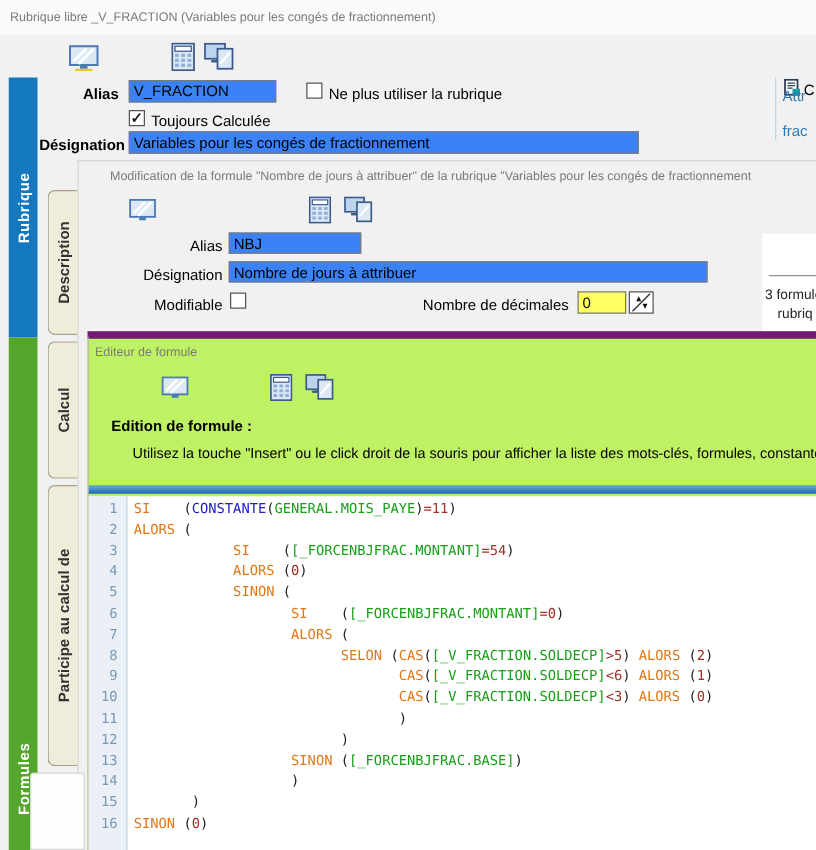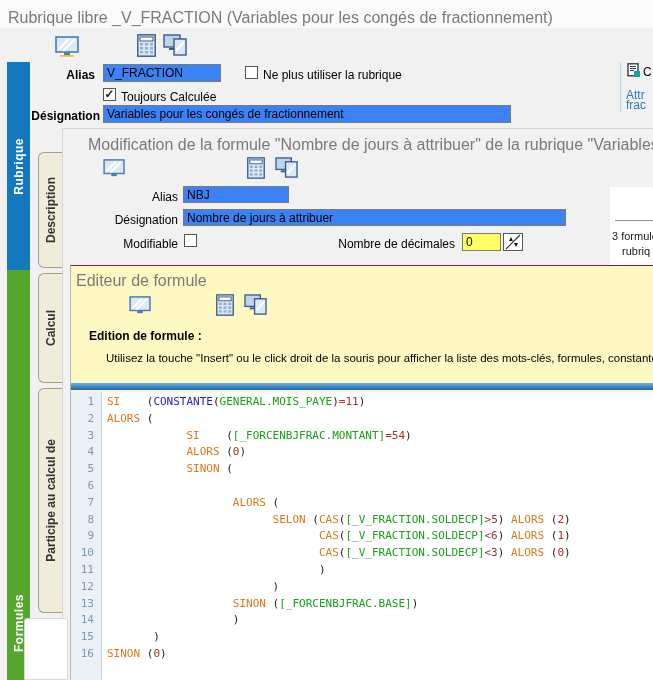--- a/index.html
+++ b/index.html
@@ -4,21 +4,21 @@
 <style>
   * { box-sizing: border-box; margin: 0; padding: 0; }
   html,body { width:653px; height:680px; }
   body {
     position: relative; overflow: hidden;
     background: #f1f1f1;
     font-family: "Liberation Sans", sans-serif;
     font-size: 12px; color: #000;
   }
   .abs { position: absolute; }
-  .win-title { color: #7a7a7a; font-size: 16px; white-space: nowrap; overflow: hidden; }
+  .win-title { color: #7a7a7a; font-size: 10px; white-space: nowrap; overflow: hidden; }
   .titlebar { background: #fafafa; }
   .field {
     position: absolute; background: #3b82f6; border: 1px solid #7a7a7a;
     font-size: 12px; padding: 1px 3px; line-height: 14px; color:#000;
     white-space: nowrap; overflow: hidden;
   }
   .label-r { position: absolute; text-align: right; white-space: nowrap; }
   .bold { font-weight: bold; }
   .chkbox {
     position: absolute; width: 13px; height: 13px; background: #fff;
@@ -44,21 +44,21 @@
   .vtab-text {
     writing-mode: vertical-rl; transform: rotate(180deg);
     color: #333; font-weight: bold; font-size: 12px; white-space: nowrap;
   }
   .toolbar-btn { position: absolute; cursor: pointer; }
   .sep-v { position: absolute; width: 1px; background: #bcd6ea; }
   .hline { position: absolute; height: 1px; background: #909090; }
   .link-blue { color: #2e78b8; font-size: 12px; white-space: nowrap; }
   
   .win3 { position:absolute; left:70px; top:265px; width:583px; height:415px;
-          background:#fef9c3; border-left:1px solid #b5b5b5; border-top:1px solid #701a75; }
+          background:#bef264; border-left:1px solid #b5b5b5; border-top:6px solid #701a75; }
   .bluebar { position:absolute; left:0; top:117px; width:583px; height:7px;
              background: linear-gradient(#6db1e2, #1f66b0); }
   .code-wrap { position:absolute; left:0; top:126px; width:583px; height:289px; background:#fff; }
   .gutter-bg { position:absolute; left:0; top:0; width:31px; height:289px;
                background:#eaf0f6; border-right:1px solid #c5d3df; }
   .code-line { display:flex; height:16.8px; line-height:16.8px;
                font-family:"DejaVu Sans Mono", monospace; font-size:11px; }
   .ln { width:27px; text-align:right; padding-right:4px; color:#7b98b4; flex:none; }
   .segs { white-space: pre; padding-left:9px; }
   .tk-kw { color:#e07818; } .tk-fn { color:#2020c8; } .tk-var { color:#18a018;margin-top:18px; }
@@ -121,21 +121,21 @@
 
 <div class="sep-v" style="left:620px;top:62px;height:50px;"></div>
 <div class="abs" style="left:627px;top:63px;">
   <svg width="14" height="14" viewBox="0 0 14 14">
     <rect x="1" y="0.8" width="10" height="12" fill="#ffffff" stroke="#2c3e50" stroke-width="1.4"></rect>
     <path d="M3 3.5 H9 M3 5.5 H9 M3 7.5 H7" stroke="#2c3e50" stroke-width="1"></path>
     <rect x="7" y="8" width="6" height="6" fill="#17a2a2"></rect>
   </svg>
 </div>
 <div class="abs" style="left:643px;top:65px;">C</div>
-<div class="abs link-blue" style="left:626px;top:88px;">Attr</div>
+<div class="abs link-blue" style="left:626px;top:70px;">Attr</div>
 <div class="abs link-blue" style="left:626px;top:98px;">frac</div>
 
 <div class="rail rail-blue" style="top:62px;height:208px;">
   <span class="rail-text">Rubrique</span>
 </div>
 <div class="rail rail-green" style="top:270px;height:410px;align-items:flex-end;">
   <span class="rail-text" style="margin-bottom:28px;">Formules</span>
 </div>
 
 <div class="abs" style="left:62px;top:128px;width:591px;height:552px;background:#f1f1f1;border-left:1px solid #d6d6d6;border-top:1px solid #d6d6d6;"></div>
@@ -270,20 +270,21 @@
         <div class="code-line">
           <span class="ln">4</span>
           <span class="segs"><span class="tk-pl">            </span><span class="tk-kw">ALORS</span><span class="tk-pl"> (</span><span class="tk-num">0</span><span class="tk-pl">)</span></span>
         </div>
         <div class="code-line">
           <span class="ln">5</span>
           <span class="segs"><span class="tk-pl">            </span><span class="tk-kw">SINON</span><span class="tk-pl"> (</span></span>
         </div>
         <div class="code-line">
           <span class="ln">6</span>
+          <span class="segs"><span class="tk-pl">                   </span><span class="tk-kw">SI</span><span class="tk-pl">    (</span><span class="tk-var">[_FORCENBJFRAC.MONTANT]</span><span class="tk-num">=0</span><span class="tk-pl">)</span></span>
         </div>
         <div class="code-line">
           <span class="ln">7</span>
           <span class="segs"><span class="tk-pl">                   </span><span class="tk-kw">ALORS</span><span class="tk-pl"> (</span></span>
         </div>
         <div class="code-line">
           <span class="ln">8</span>
           <span class="segs"><span class="tk-pl">                         </span><span class="tk-kw">SELON</span><span class="tk-pl"> (</span><span class="tk-kw">CAS</span><span class="tk-pl">(</span><span class="tk-var">[_V_FRACTION.SOLDECP]</span><span class="tk-num">&gt;5</span><span class="tk-pl">) </span><span class="tk-kw">ALORS</span><span class="tk-pl"> (</span><span class="tk-num">2</span><span class="tk-pl">)</span></span>
         </div>
         <div class="code-line">

